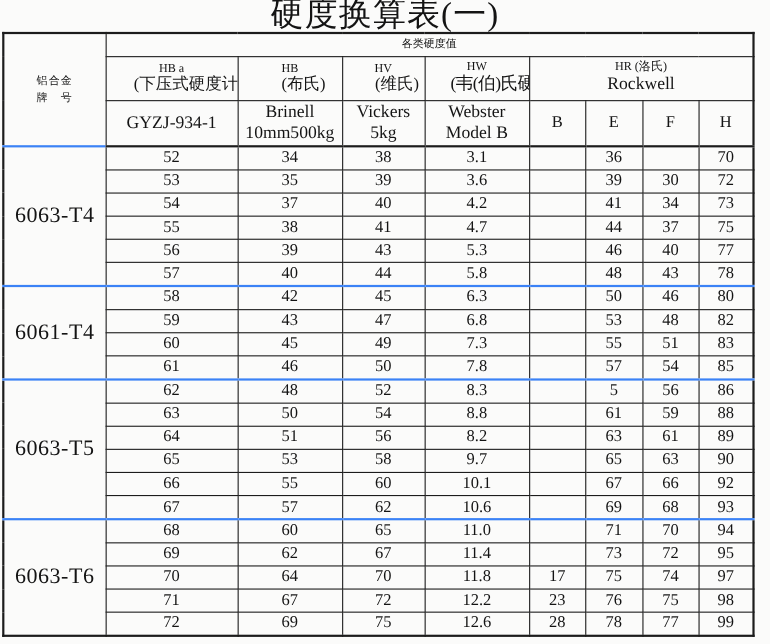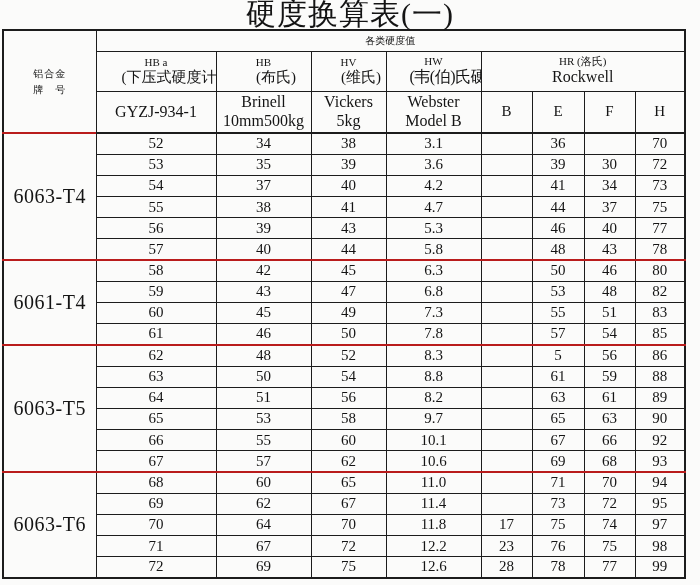--- a/index.html
+++ b/index.html
@@ -46,21 +46,21 @@
     font-size: 16px;
     line-height: 1.6;
     letter-spacing: 1px;
   }
   .hdr-main { font-size: 11px; }
   .hdr-sub  { font-size: 15px; padding-left: 25px; }
   .hdr-sub-small { font-size: 16px; letter-spacing: -0.5px; margin-left: 23px; }
   .hdr-en { font-size: 16px; }
   tbody td { height: 21.2px; font-size: 15px; }
   tbody td.alloy-cell { font-size: 20px; letter-spacing: 0.5px; }
-  tbody tr.section-start td { border-top: 2px solid #b91c1c; text-align: center; }
+  tbody tr.section-start td { border-top: 2px solid #3b82f6; text-align: center; }
 </style>
 </head>
 <body>
 
 <div class="page">
   <div class="doc-title">硬度换算表(一)</div>
 
   <table class="hardness">
     <colgroup>
       <col style="width:93px">

